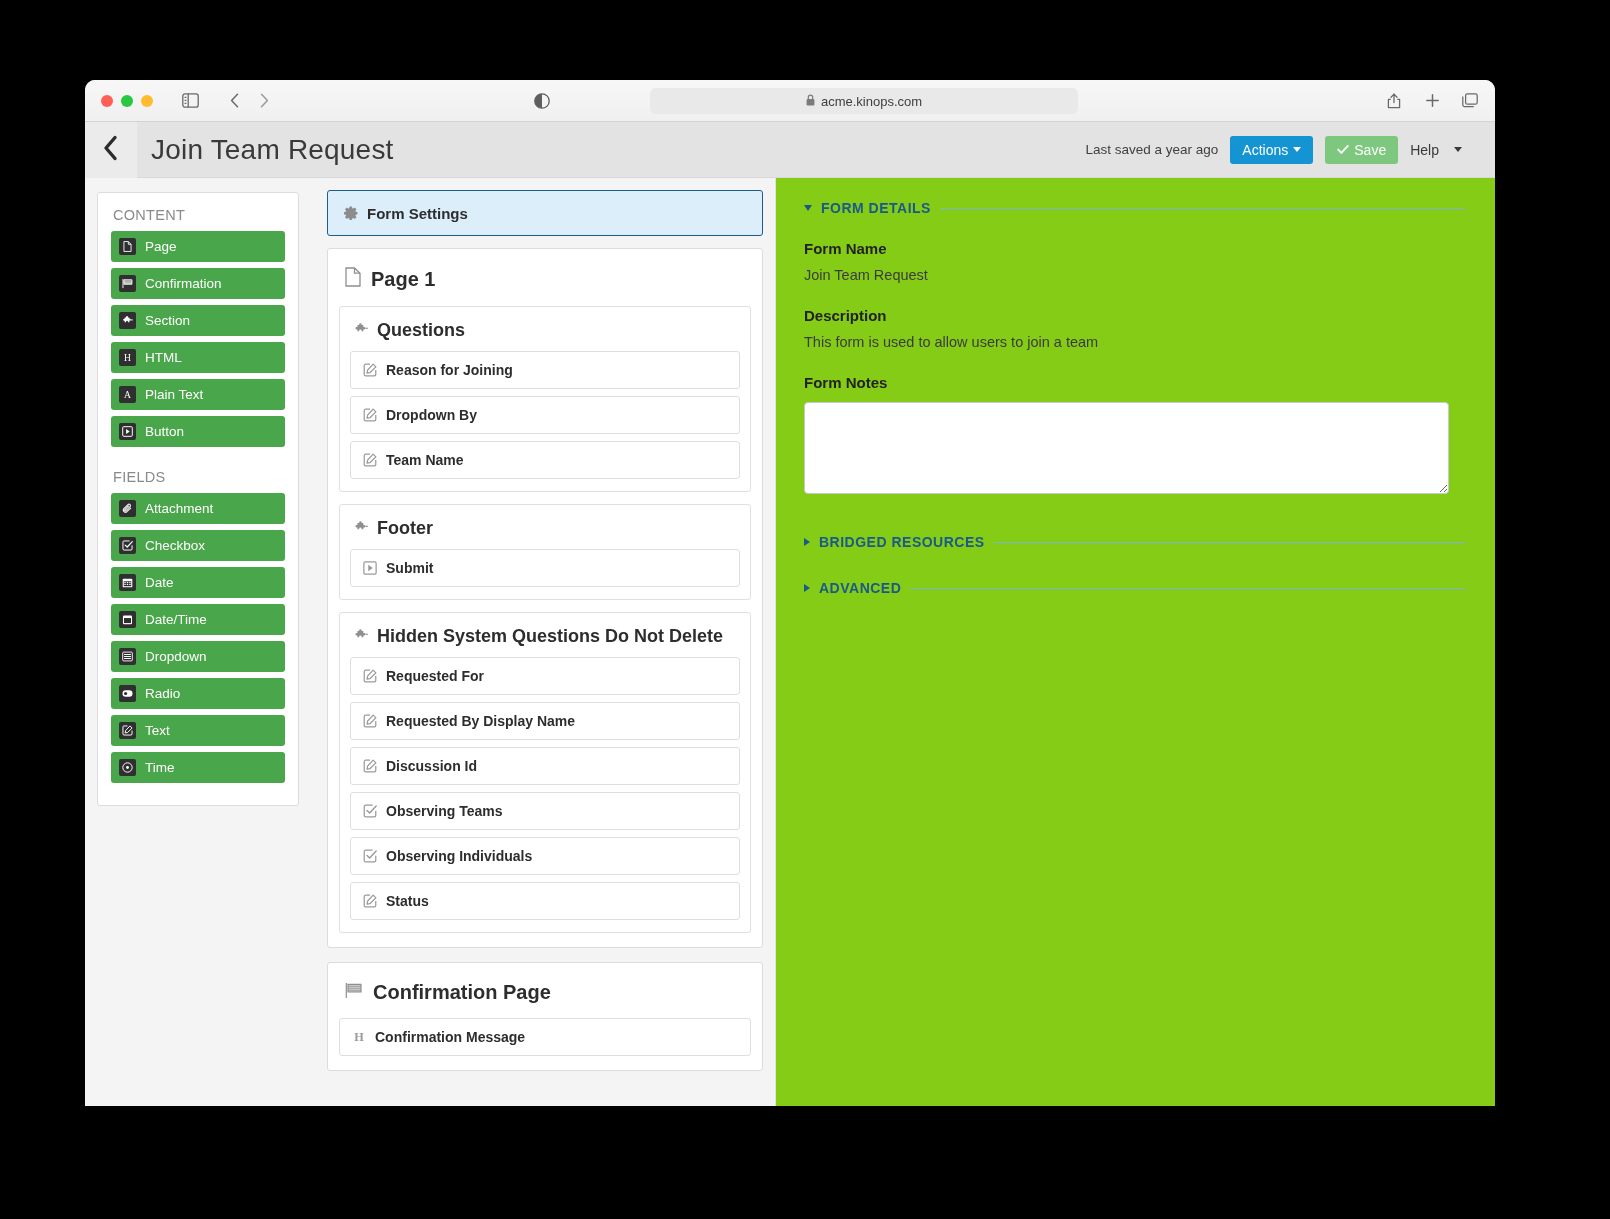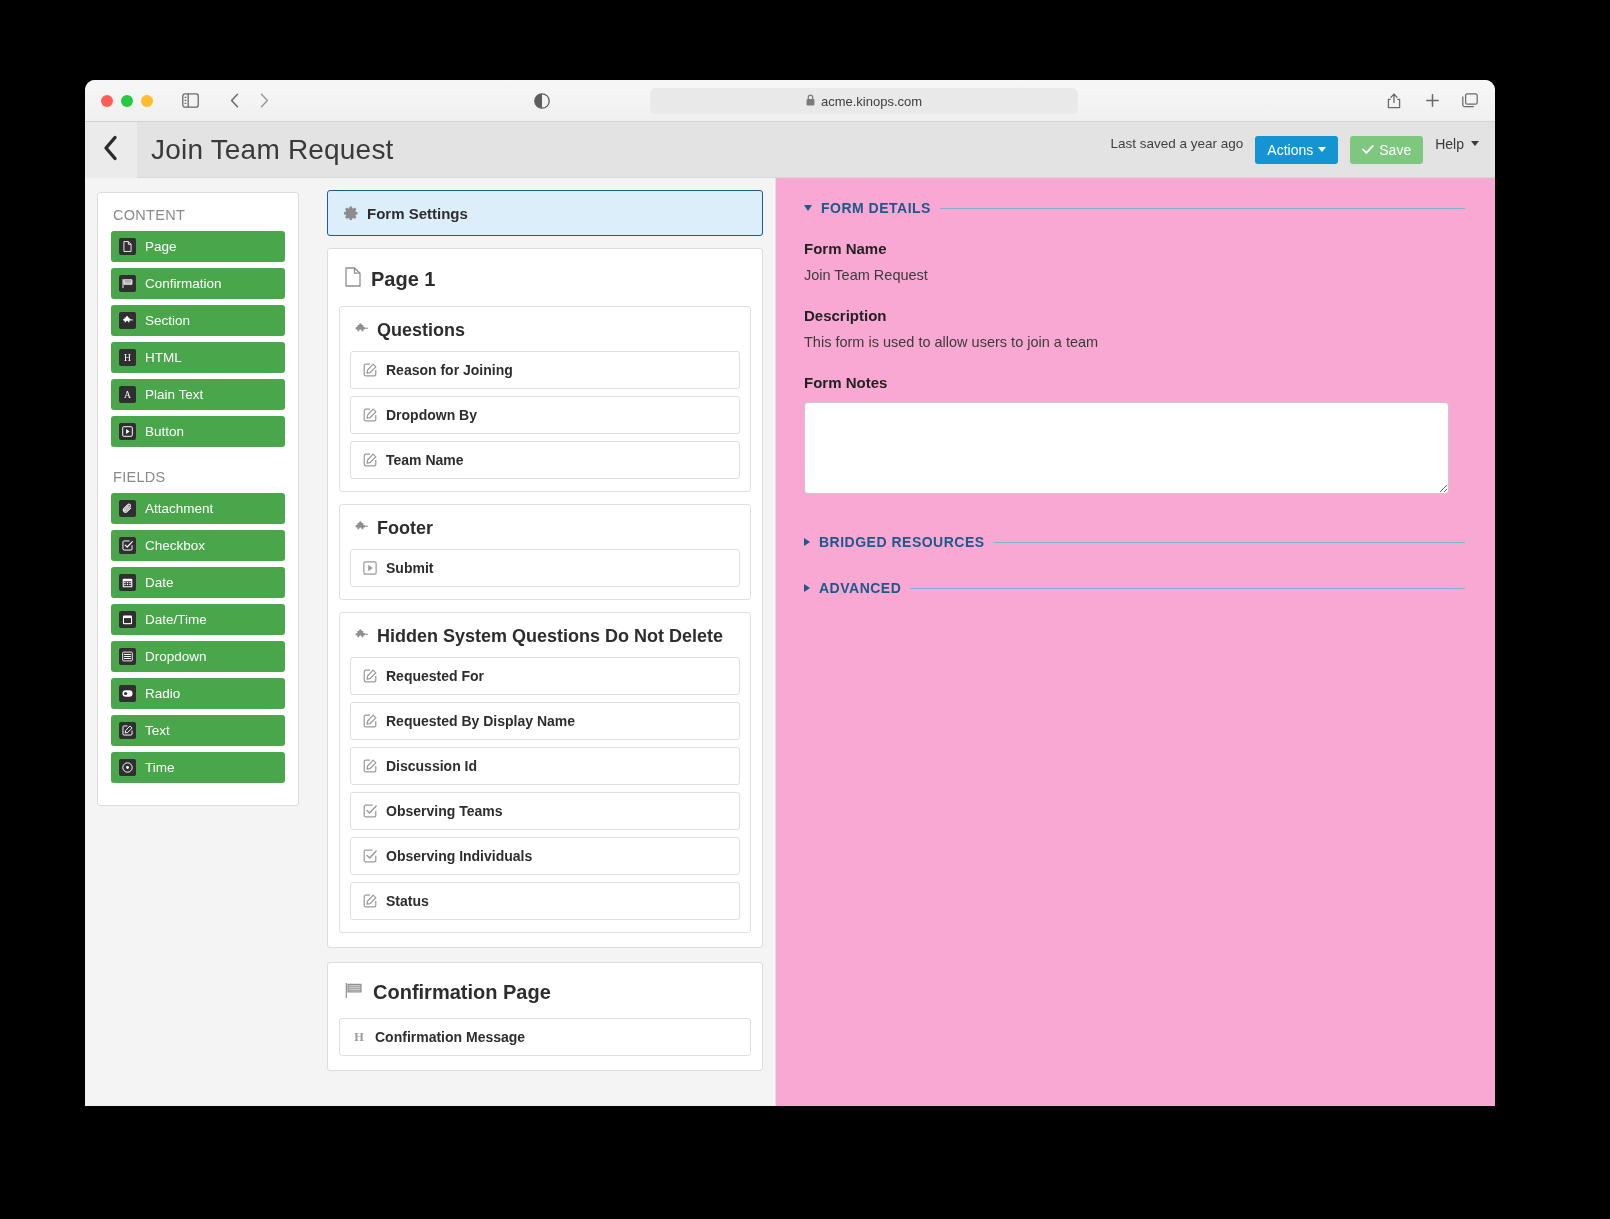--- a/index.html
+++ b/index.html
@@ -65,43 +65,43 @@
     cursor: pointer;
   }
   .page-title {
     font-size: 28px;
     color: #3a3a3a;
     font-weight: 400;
     margin-left: 14px;
     letter-spacing: .2px;
   }
   .header-right {
-    position: absolute; right: 16px; top: 50%; transform: translateY(-50%);
-    display: flex; align-items: flex-start; gap: 12px;
+    position: absolute; right: 33px; top: 50%; transform: translateY(-50%);
+    display: flex; align-items: center; gap: 12px;
   }
   .saved-text { font-size: 13.5px; color: #3f3f3f; }
   .btn {
     border: none; border-radius: 3px;
     font-size: 14px; color: #fff;
     padding: 7px 12px;
     cursor: pointer;
     font-family: inherit;
     display: inline-flex; align-items: center; gap: 5px;
     line-height: 1;
   }
   .btn-actions { background: #1494d2; }
   .btn-save { background: #7ec77e; }
   .caret-down {
     width: 0; height: 0;
     border-left: 4px solid transparent;
     border-right: 4px solid transparent;
     border-top: 5px solid currentColor;
     display: inline-block;
   }
-  .help-link { font-size: 14px; color: #3a3a3a; display: inline-flex; align-items: center; gap: 7px; cursor: pointer; }
+  .help-link { font-size: 14px; color: #3a3a3a; display: inline-flex; align-items: center; gap: 15px; cursor: pointer; }
 
   
   .app-body {
     display: flex;
     height: calc(1026px - 42px - 56px);
     background: #f4f4f4;
   }
 
   
   .palette-col { width: 230px; padding: 14px 16px 0 12px; }
@@ -194,21 +194,21 @@
     background: #fff;
     cursor: pointer;
   }
   .element:last-child { margin-bottom: 0; }
   .el-ico { margin-right: 9px; display: inline-flex; color: #9a9a9a; }
   .confirm-card { margin-bottom: 0; }
 
   
   .details-col {
     flex: 1;
-    background: #f9a8d4;
+    background: #84cc16;
     border-left: 1px solid #e2e2e2;
     padding: 22px 30px 0 28px;
   }
   .accordion-head {
     display: flex; align-items: center; gap: 9px;
     cursor: pointer;
     margin-bottom: 0;
   }
   .acc-label {
     font-size: 14px; font-weight: bold; color: #1a5a8a;

